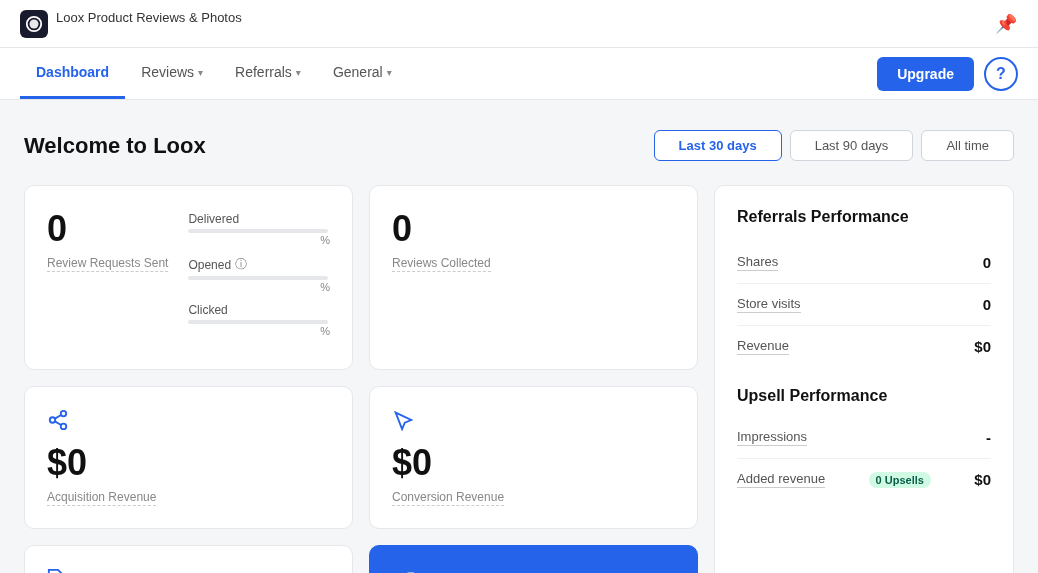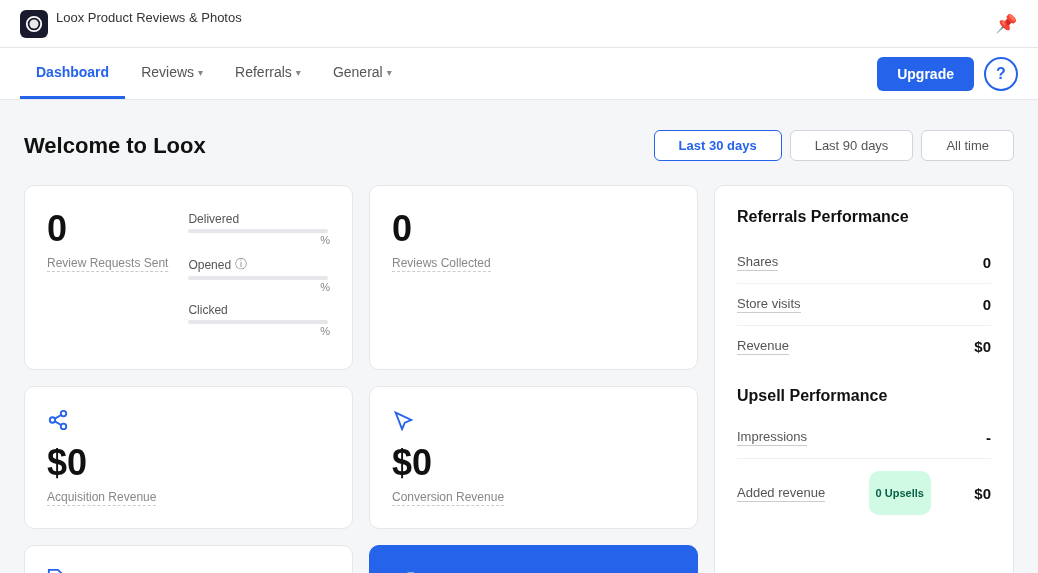--- a/index.html
+++ b/index.html
@@ -42,21 +42,21 @@
     .panel-title { font-size: 16px; font-weight: 700; margin-bottom: 16px; color: #111; }
     .perf-row { display: flex; justify-content: space-between; align-items: center; padding: 12px 0; border-bottom: 1px solid #f0f0f0; }
     .perf-row:last-child { border-bottom: none; }
     .perf-label { font-size: 13px; color: #555; border-bottom: 1px solid #ccc; display: inline-block; padding-bottom: 1px; cursor: pointer; }
     .perf-value { font-size: 15px; font-weight: 700; color: #111; }
 
     
     .panel-section-title { font-size: 16px; font-weight: 700; margin: 20px 0 12px; color: #111; }
     .revenue-icon { font-size: 20px; margin-bottom: 6px; color: #2563eb; }
 
-    .upsell-badge { font-size: 11px; background: #d1fae5; color: #065f46; padding: 16px 7px; border-radius: 10px; font-weight: 600; }
+    .upsell-badge { font-size: 11px; background: #d1fae5; color: #065f46; padding: 2px 7px; border-radius: 10px; font-weight: 600; }
 
     .info-icon { font-size: 12px; color: #888; cursor: pointer; }
   </style>
 </head>
 <body>
 
 <div class="topbar">
   <div class="topbar-left">
     <div class="logo-icon">
       <svg width="18" height="18" viewBox="0 0 20 20" fill="white">

